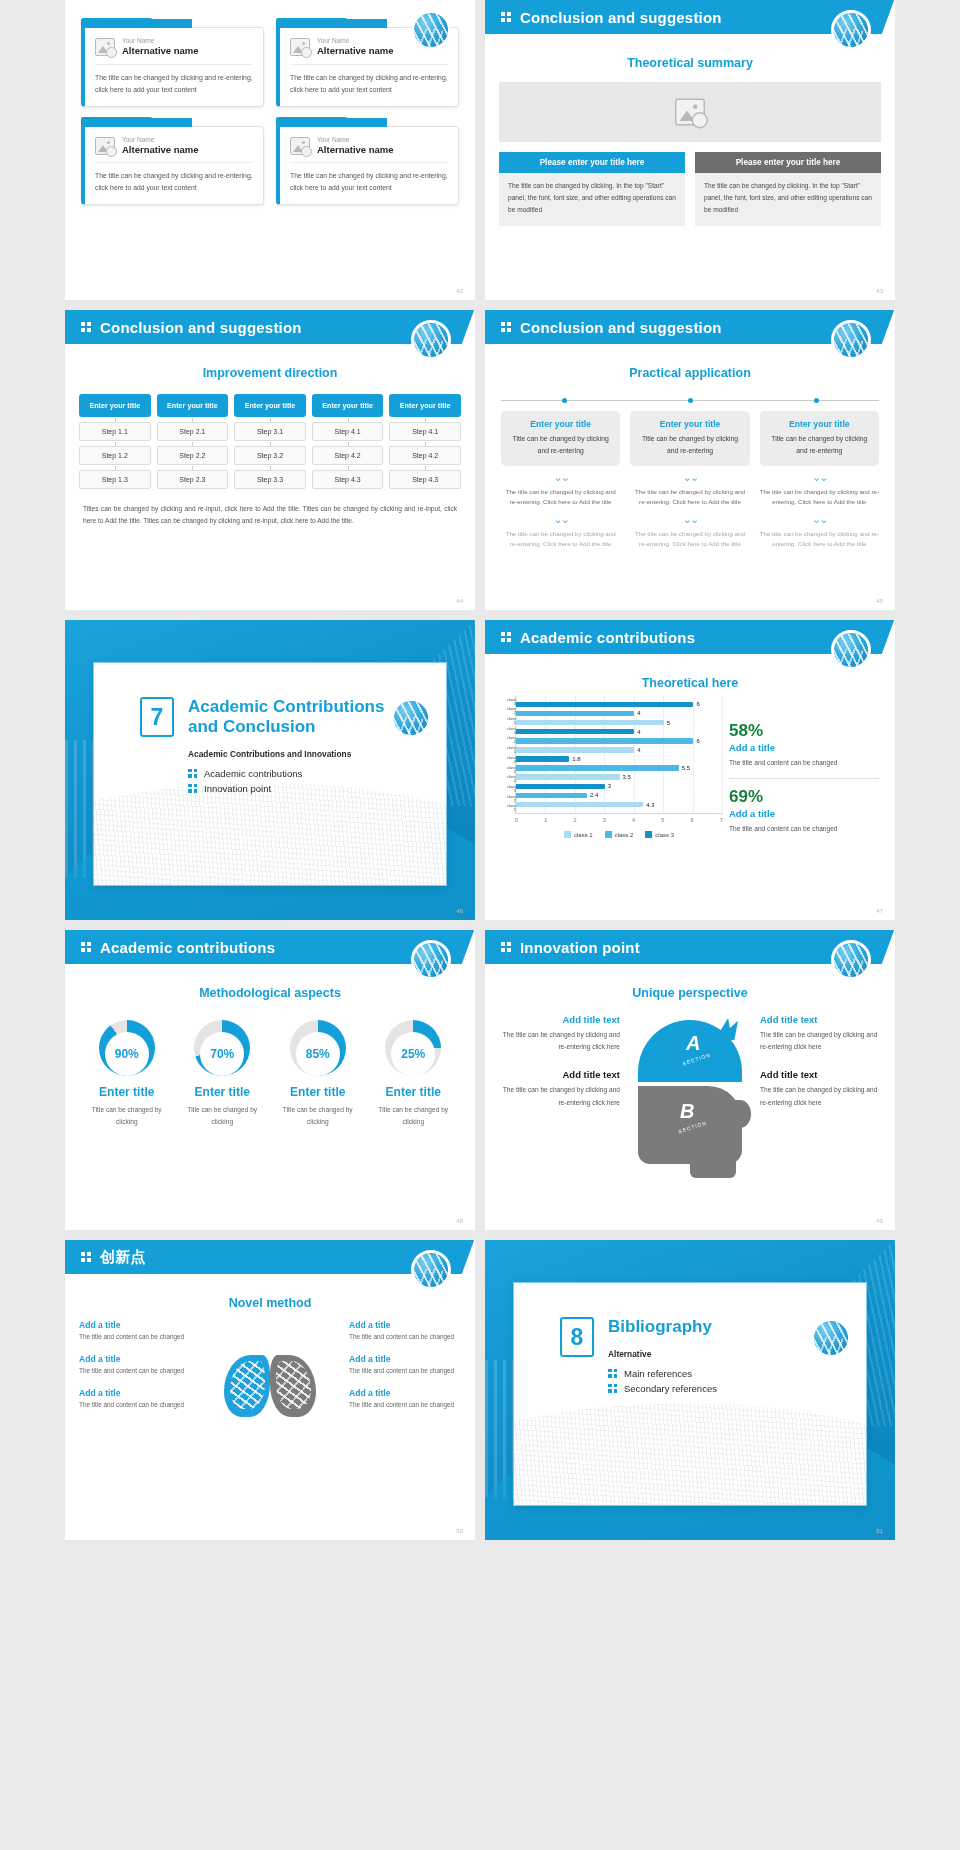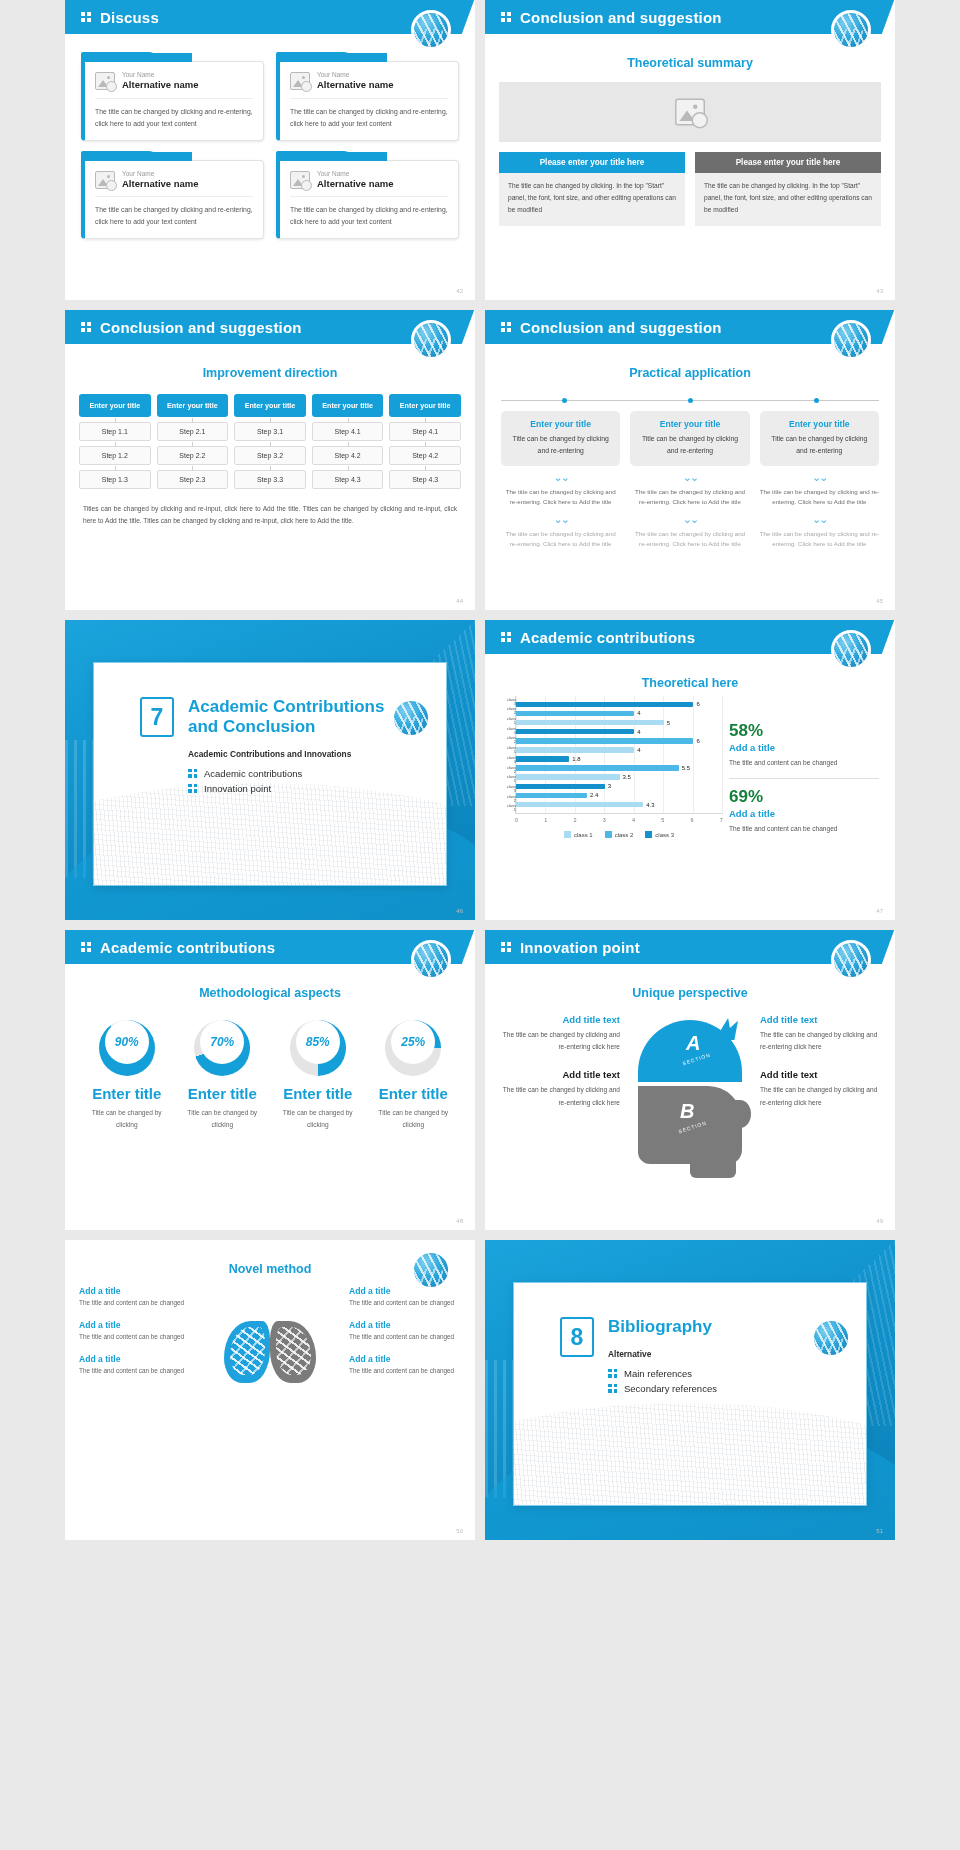--- a/index.html
+++ b/index.html
@@ -239,30 +239,29 @@
   .stat-title { font-size: 9.5px; color:#159fd8; font-weight:bold; margin: 1px 0 4px; }
   .stat-desc { font-size:6.6px; color:#555; line-height:1.7; }
   .stat-sep { border:0; border-top:1px solid #e0e0e0; margin: 10px 0 9px; }
 
   
   .donuts { display:grid; grid-template-columns: repeat(4,1fr); gap: 4px; margin: 20px 16px 0; }
   .donut-col { text-align:center; }
   .donut {
     width: 56px; height: 56px; border-radius:50%;
     margin: 0 auto 9px;
-    display:flex; align-items:flex-start; justify-content:center;
+    display:flex; align-items:flex-end; justify-content:center;
     position:relative;
-    font-style:italic;
   }
   .donut .hole {
     width: 44px; height:44px; border-radius:50%; background:#fff;
     display:flex; align-items:center; justify-content:center;
     font-size:12px; font-weight:bold; color:#159fd8;
   }
-  .donut-title { font-size:15px; font-weight:bold; color:#159fd8; margin-bottom:5px; }
+  .donut-title { font-size:12px; font-weight:bold; color:#159fd8; margin-bottom:5px; }
   .donut-desc { font-size:6.6px; color:#666; line-height:1.75; }
 
   
   .head-grid { display:grid; grid-template-columns: 1fr 128px 1fr; gap: 6px; margin: 14px 16px 0; align-items:start; }
   .ht-block { margin-bottom: 16px; }
   .ht-block h4 { font-size:9.5px; font-weight:bold; margin-bottom:4px; }
   .ht-block h4.blue { color:#159fd8; }
   .ht-block h4.dark { color:#1a1a1a; }
   .ht-block p { font-size:6.6px; color:#555; line-height:1.85; }
   .col-right { text-align:left; }
@@ -305,29 +304,20 @@
   }
 
   
 </style>
 </head>
 <body>
 
 <div class="grid">
 
   <div class="slide">
-    <div class="hdr">
-      <span class="dots">
-          <i></i>
-          <i></i>
-          <i></i>
-          <i></i>
-        </span>
-      <h2>Discuss</h2>
-    </div>
     <div class="globe"></div>
     <div class="folders">
       <div class="folder">
         <div class="tab">
             <i></i>
             <i></i>
             <i></i>
           </div>
         <div class="body">
           <div class="fhead">
@@ -798,20 +788,29 @@
         <div class="ht-block">
           <h4 class="dark">Add title text</h4>
           <p>The title can be changed by clicking and re-entering click here</p>
         </div>
       </div>
     </div>
     <span class="pgnum">49</span>
   </div>
 
   <div class="slide">
+    <div class="hdr">
+      <span class="dots">
+          <i></i>
+          <i></i>
+          <i></i>
+          <i></i>
+        </span>
+      <h2>创新点</h2>
+    </div>
     <div class="globe"></div>
     <div class="sec-title">Novel method</div>
     <div class="brain-grid">
       <div>
         <div class="bt">
           <h4>Add a title</h4>
           <p>The title and content can be changed</p>
         </div>
         <div class="bt">
           <h4>Add a title</h4>

